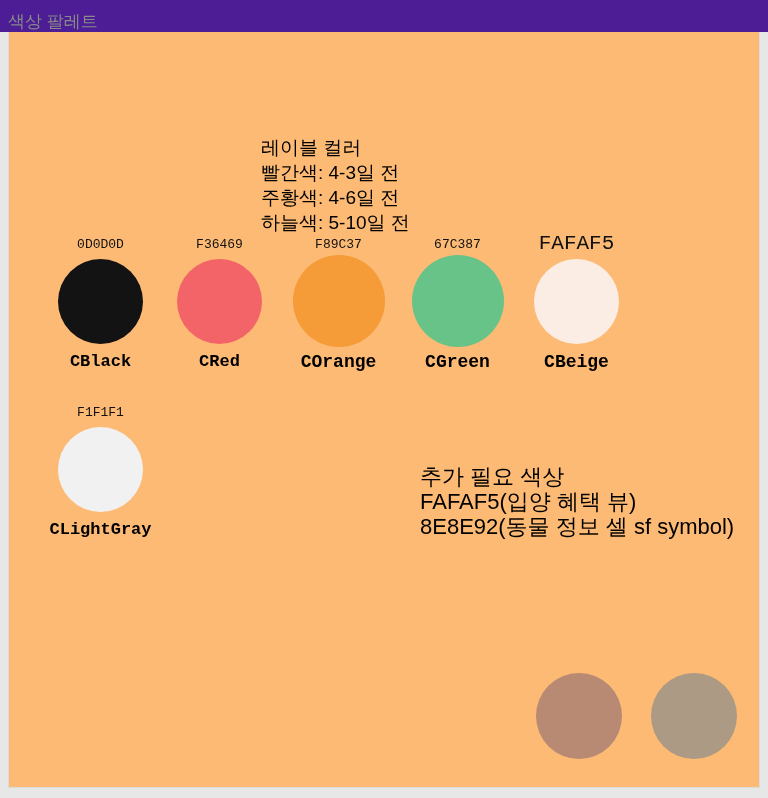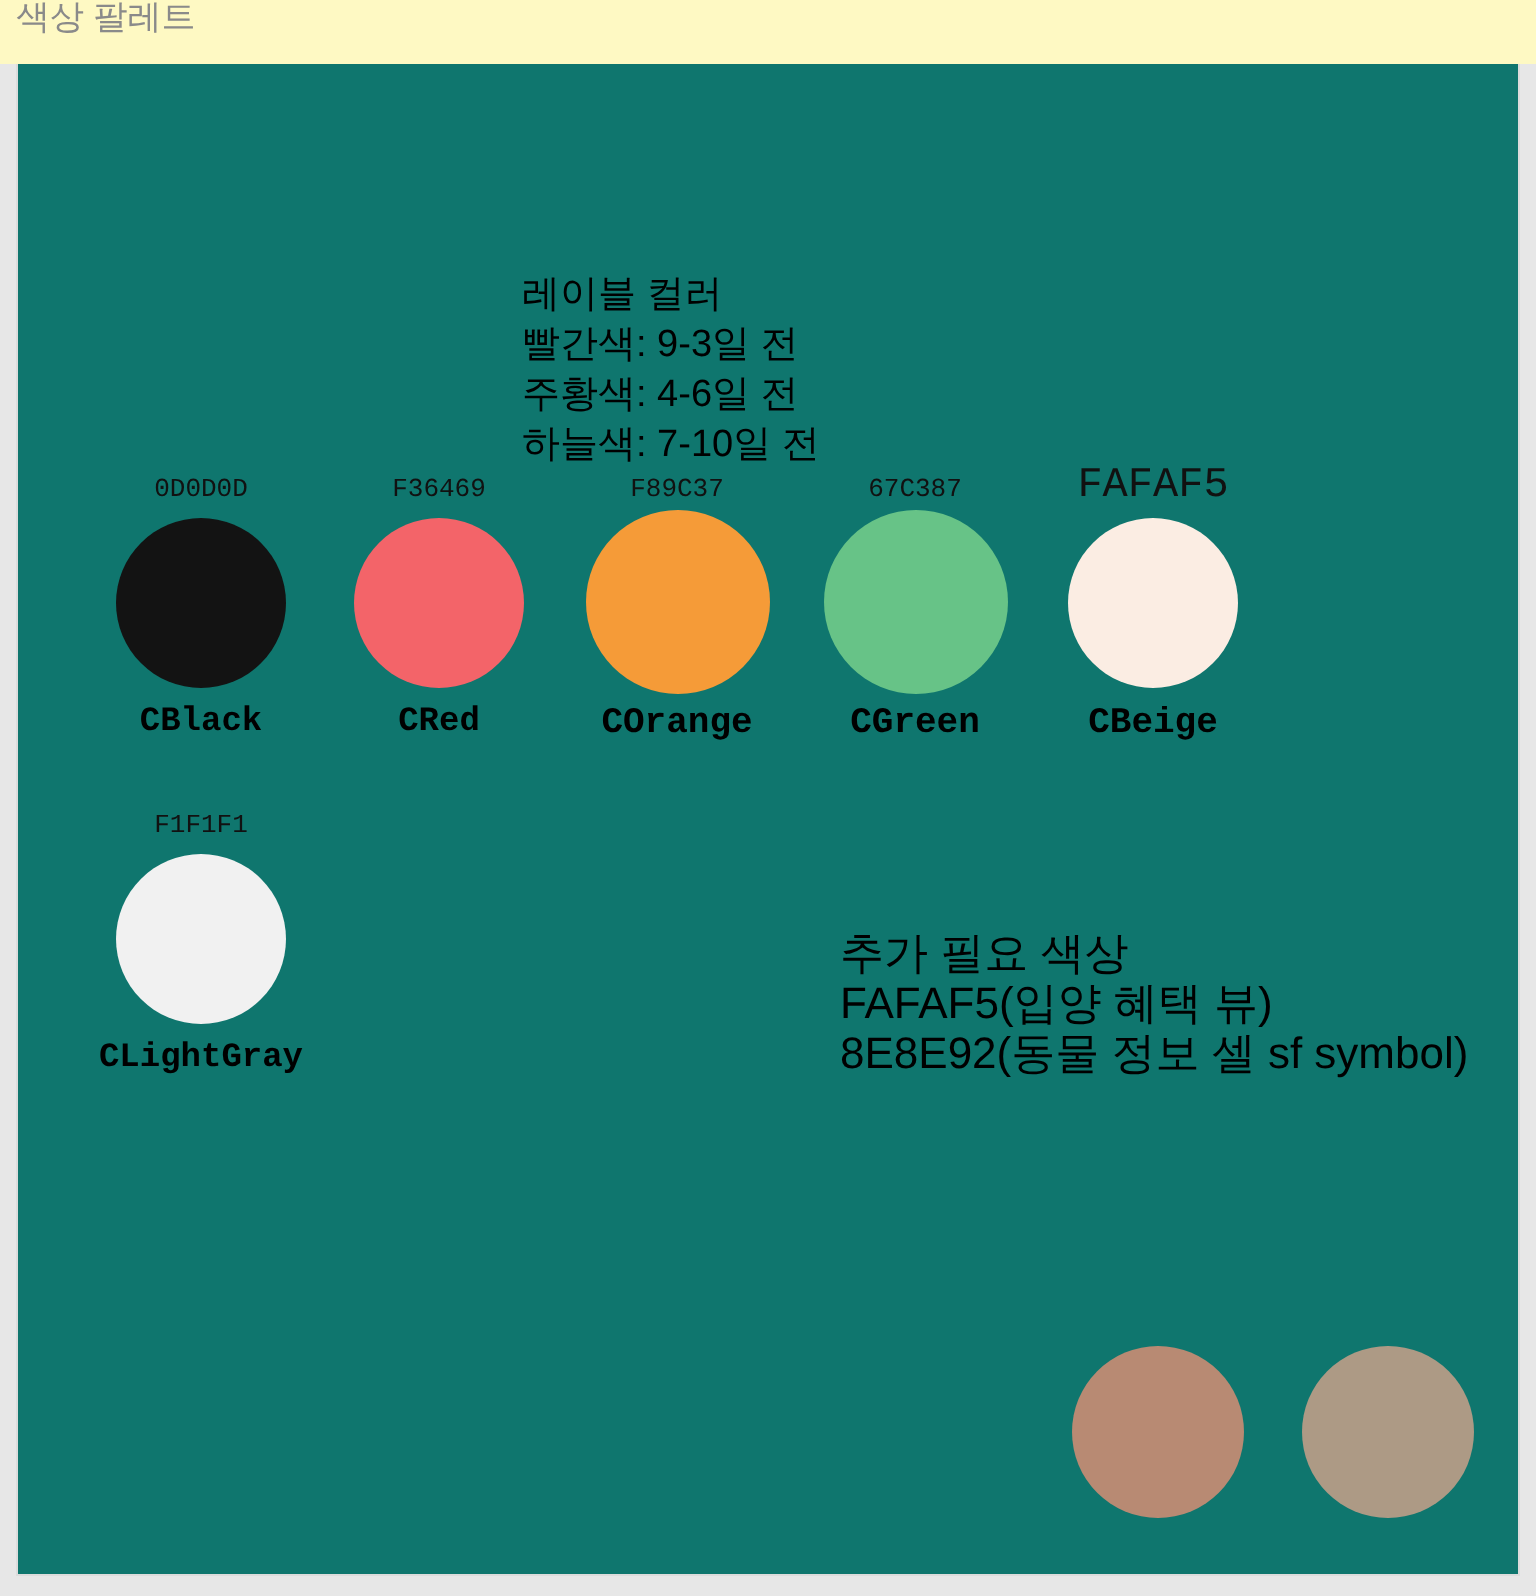--- a/index.html
+++ b/index.html
@@ -14,42 +14,42 @@
     background: #e7e7e7;
     font-family: "Liberation Sans", "DejaVu Sans", sans-serif;
     overflow: hidden;
     position: relative;
   }
 
   
   .window-header {
     height: 32px;
     width: 768px;
-    background: #fef9c3;
-    display: flex;
-    align-items: flex-start;
+    background: #4c1d95;
+    display: flex;
+    align-items: flex-end;
     padding: 0 0 0 8px;
   }
   .window-title {
     font-size: 17px;
     color: #8a8a8a;
     font-weight: 400;
     letter-spacing: 0px;
     line-height: 1;
     padding-bottom: 2px;
   }
 
   
   .canvas-card {
     position: absolute;
     left: 8px;
     top: 32px;
     width: 752px;
     height: 756px;
-    background: #0f766e;
+    background: #fdba74;
     border: 1px solid #dcdcdc;
     border-top: none;
     overflow: hidden;
   }
 
   
   .legend-note {
     position: absolute;
     left: 252px;
     top: 103px;
@@ -145,23 +145,23 @@
 <body>
 
 <div class="window-header">
   <span class="window-title">색상 팔레트</span>
 </div>
 
 <div class="canvas-card">
 
   <div class="legend-note">
     <span class="note-line">레이블 컬러</span>
-    <span class="note-line">빨간색: 9-3일 전</span>
+    <span class="note-line">빨간색: 4-3일 전</span>
     <span class="note-line">주황색: 4-6일 전</span>
-    <span class="note-line">하늘색: 7-10일 전</span>
+    <span class="note-line">하늘색: 5-10일 전</span>
   </div>
 
   <div class="swatch-row" id="row-1">
 
     <div class="swatch">
       <span class="swatch-hex">0D0D0D</span>
       <span class="swatch-dot" style="background: rgb(19, 19, 19);"></span>
       <span class="swatch-name">CBlack</span>
     </div>
 

